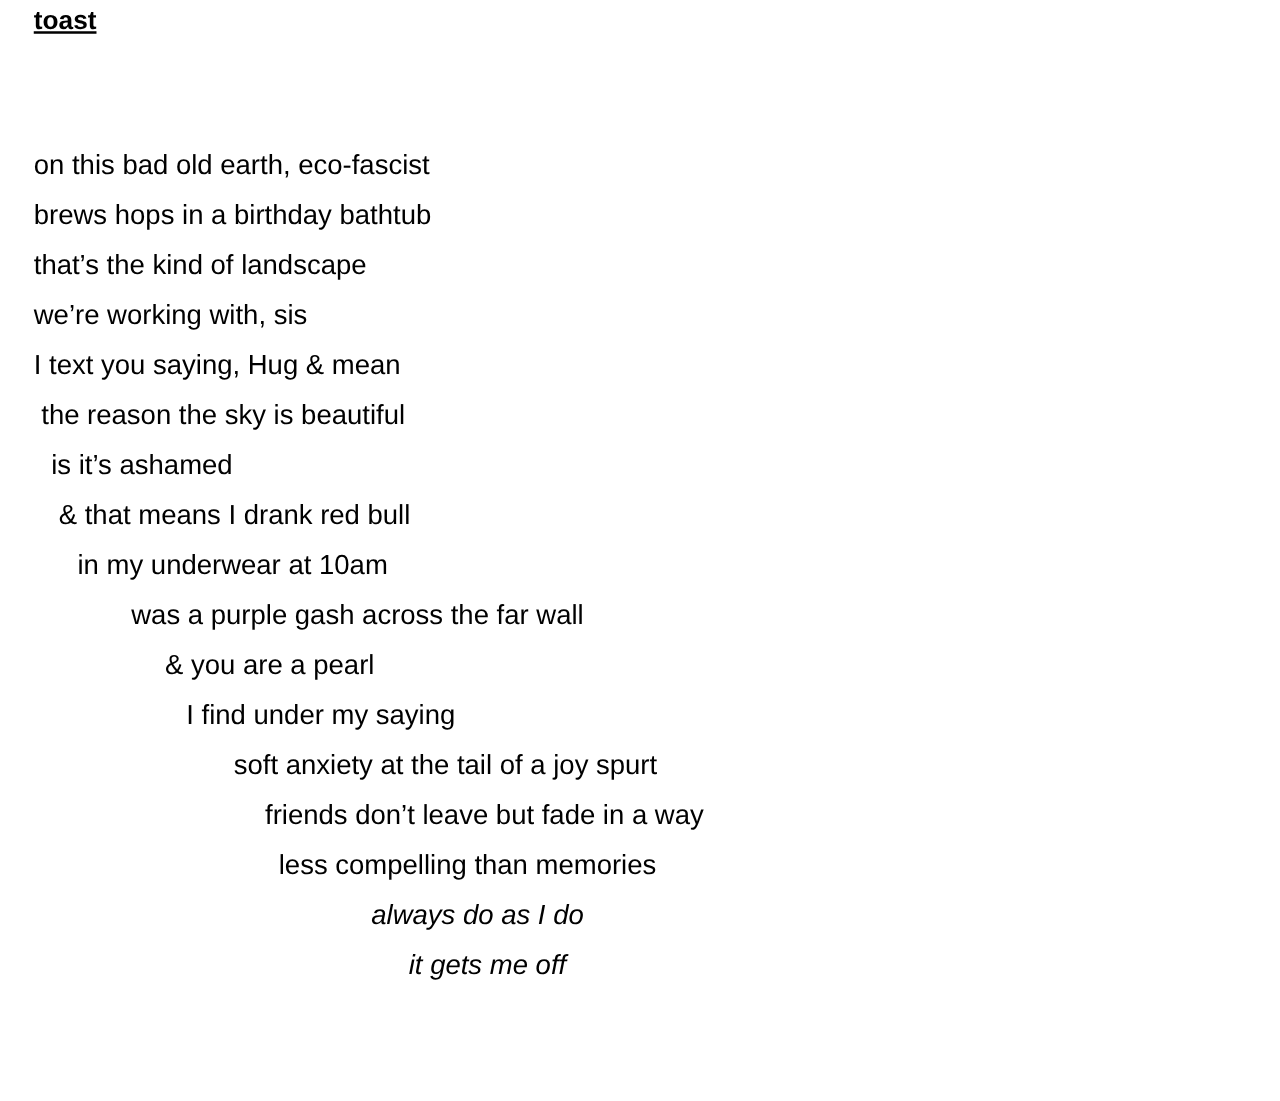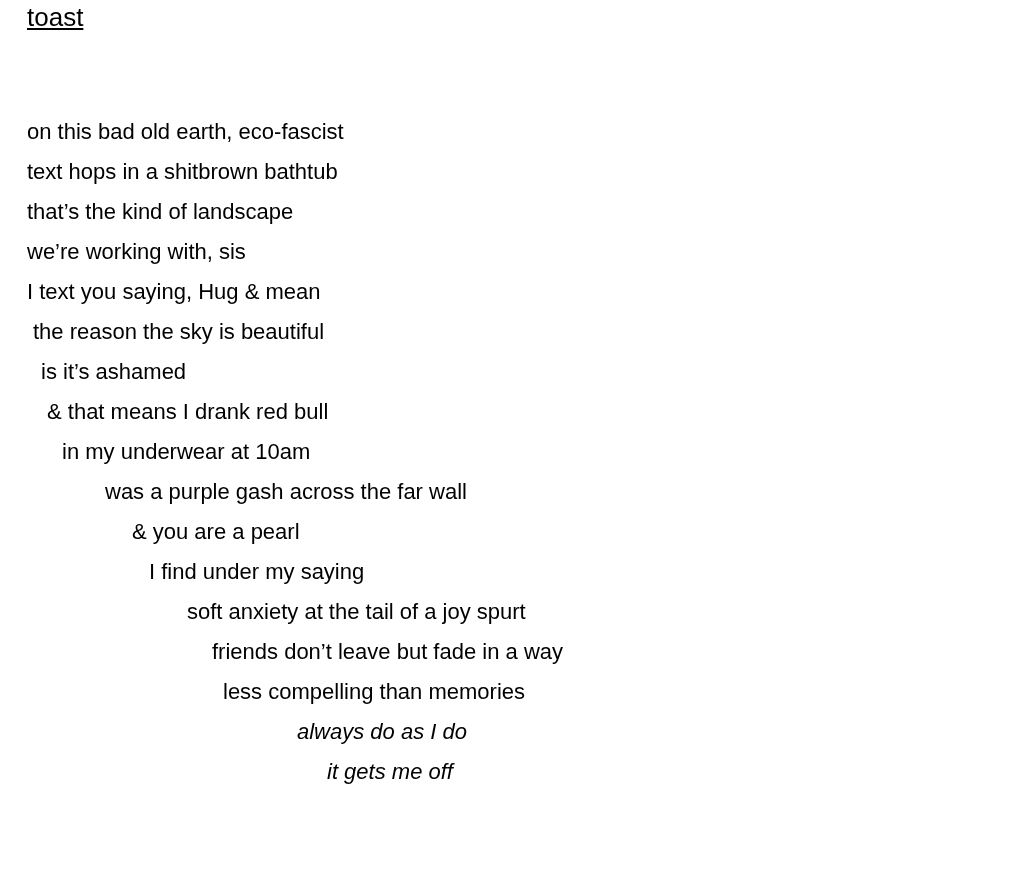--- a/index.html
+++ b/index.html
@@ -12,23 +12,23 @@
   .page {
     position: relative;
     width: 1024px;
     height: 881px;
     box-sizing: border-box;
     padding: 4px 0 0 27px;
     overflow: hidden;
     background: #ffffff;
   }
   .title {
-    font-size: 26px;
+    font-size: 21px;
     line-height: 26px;
-    font-weight: normal;
+    font-weight: bold;
     text-decoration: underline;
     margin: 0;
   }
   .poem {
     margin-top: 82px;
     font-size: 22px;
     line-height: 40px;
   }
   .line {
     white-space: pre;
@@ -37,21 +37,21 @@
     font-style: italic;
   }
 </style>
 </head>
 <body>
 
 <div class="page">
   <h1 class="title">toast</h1>
   <div class="poem">
       <div class="line" style="margin-left: 0px;"><span class="">on this bad old earth, eco-fascist</span></div>
-      <div class="line" style="margin-left: 0px;"><span class="">text hops in a shitbrown bathtub</span></div>
+      <div class="line" style="margin-left: 0px;"><span class="">brews hops in a birthday bathtub</span></div>
       <div class="line" style="margin-left: 0px;"><span class="">that’s the kind of landscape</span></div>
       <div class="line" style="margin-left: 0px;"><span class="">we’re working with, sis</span></div>
       <div class="line" style="margin-left: 0px;"><span class="">I text you saying, Hug &amp; mean</span></div>
       <div class="line" style="margin-left: 6px;"><span class="">the reason the sky is beautiful</span></div>
       <div class="line" style="margin-left: 14px;"><span class="">is it’s ashamed</span></div>
       <div class="line" style="margin-left: 20px;"><span class="">&amp; that means I drank red bull</span></div>
       <div class="line" style="margin-left: 35px;"><span class="">in my underwear at 10am</span></div>
       <div class="line" style="margin-left: 78px;"><span class="">was a purple gash across the far wall</span></div>
       <div class="line" style="margin-left: 105px;"><span class="">&amp; you are a pearl</span></div>
       <div class="line" style="margin-left: 122px;"><span class="">I find under my saying</span></div>

